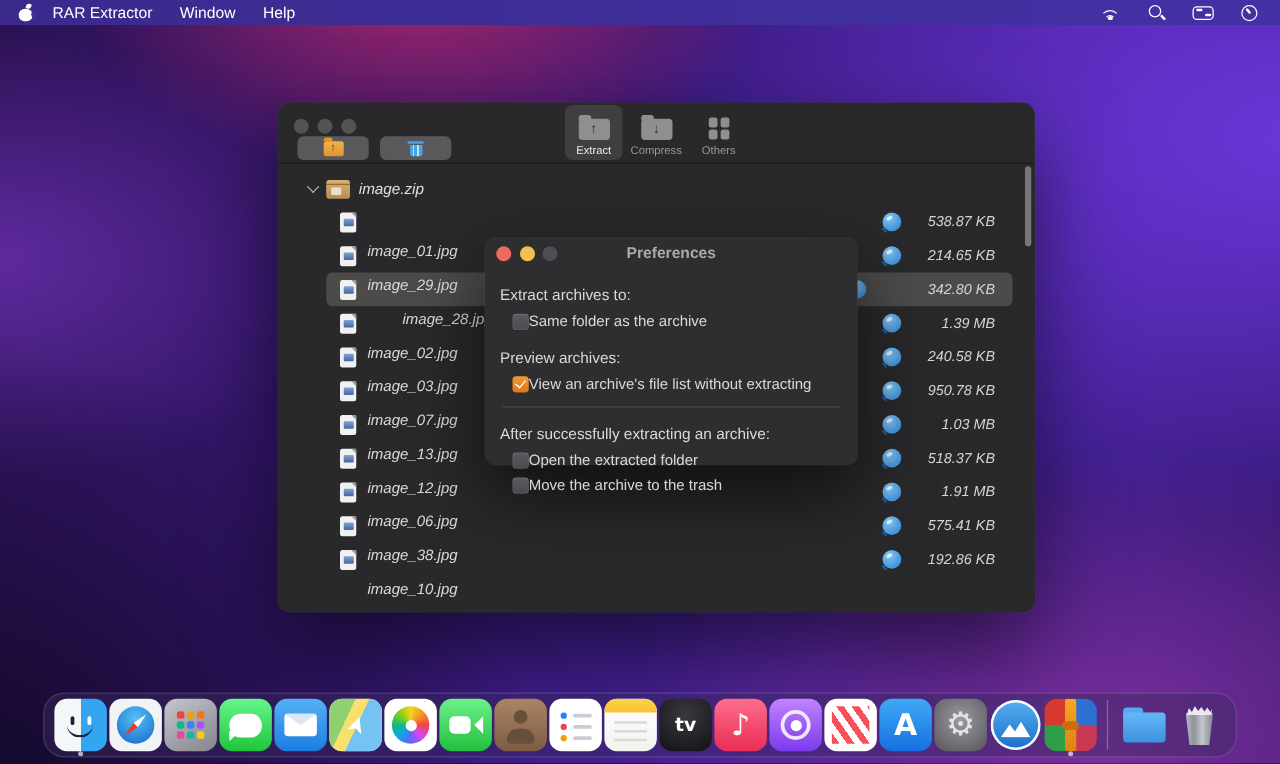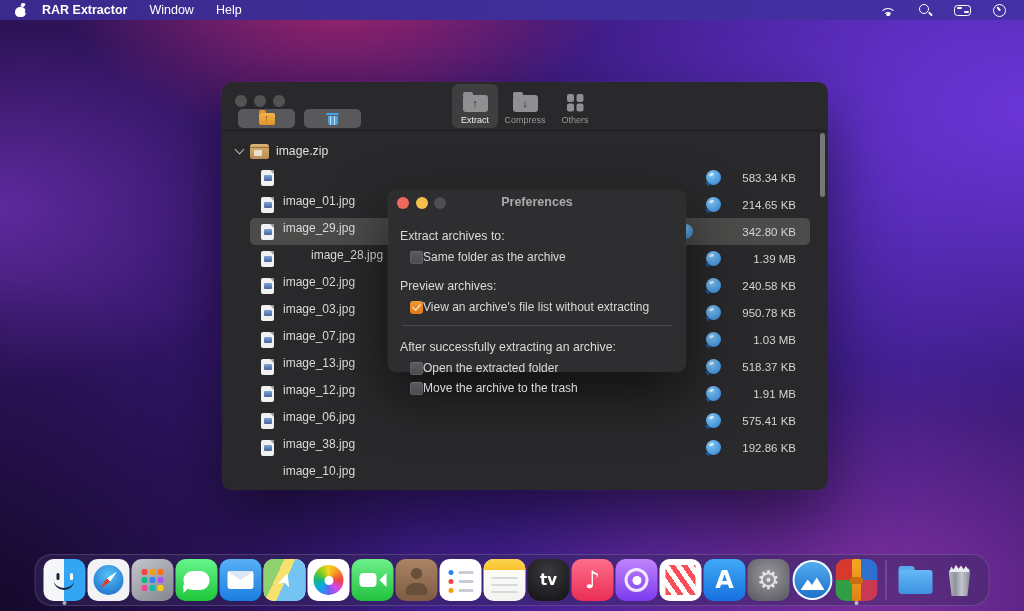--- a/index.html
+++ b/index.html
@@ -12,21 +12,21 @@
       radial-gradient(760px 560px at -4% 102%, #120826 0%, rgba(18,8,38,0) 62%),
       radial-gradient(460px 300px at 0% 34%, #5e2a9e 0%, rgba(94,42,158,0) 60%),
       radial-gradient(700px 420px at 86% 97%, #7c2f9e 0%, rgba(124,47,158,0) 55%),
       linear-gradient(120deg, #2c1254 0%, #3a1a7e 45%, #45219a 70%, #2f1566 100%);
   }
 
   
   .menubar { position:absolute; top:0; left:0; right:0; height:20px; z-index:9;
     background:linear-gradient(90deg,#3b2a8c,#4431a6); display:flex; align-items:center;
     color:#fff; font-size:12.5px; padding:0 14px; }
-  .mb-app { font-weight:700; margin-left:15px; }
+  .mb-app { font-weight:400; margin-left:15px; }
   .mb-item { margin-left:22px; }
   .mb-right { margin-left:auto; display:flex; align-items:center; gap:22px; padding-right:4px; }
   .apple { position:relative; width:13px; height:15px; display:inline-block; }
   .apple::before { content:""; position:absolute; left:1px; top:4px; width:11px; height:10px; background:#fff; border-radius:5px 5px 4.5px 4.5px; }
   .apple::after { content:""; position:absolute; left:6.5px; top:0.5px; width:4px; height:3.5px; background:#fff; border-radius:60% 0 60% 0; transform:rotate(20deg); }
   .apple i { position:absolute; right:-2.5px; top:6.5px; width:5px; height:5px; background:#3f2e9b; border-radius:50%; }
   .mb-ico { display:inline-block; }
   .wifi { position:relative; width:16px; height:12px; }
   .wifi i { position:absolute; left:50%; transform:translateX(-50%); border:1.6px solid #fff; border-radius:50%; border-bottom-color:transparent; border-left-color:transparent; border-right-color:transparent; }
   .wifi .a1 { width:16px; height:16px; bottom:-8px; }
@@ -61,21 +61,21 @@
   .seg.selected { background:#3f3f41; }
   .seg-label { font-size:9px; color:#99999b; margin-top:3px; }
   .seg.selected .seg-label { color:#ededee; }
   .seg-folder { position:relative; width:25px; height:17px; background:#8f8f92; border-radius:3px; display:flex; align-items:center; justify-content:center; }
   .seg-folder::before { content:""; position:absolute; left:0; top:-3px; width:10px; height:4px; background:#8f8f92; border-radius:2px 2px 0 0; }
   .seg-arrow { font-size:11px; font-weight:700; color:#2b2b2d; line-height:1; }
   .seg-grid { position:relative; width:17px; height:17px; margin-bottom:1px; }
   .seg-grid::before { content:""; position:absolute; left:0; top:0; width:7.5px; height:7.5px; background:#8f8f92; border-radius:2px;
     box-shadow:9.5px 0 0 #8f8f92, 0 9.5px 0 #8f8f92, 9.5px 9.5px 0 #8f8f92; }
 
-  .list { position:absolute; top:50px; bottom:0; left:0; right:0; padding:6px 18px 0 28px; }
+  .list { position:absolute; top:50px; bottom:0; left:0; right:0; padding:6px 18px 0 39px;font-style:italic; }
   .archive-row { display:flex; align-items:center; height:26px; margin-left:-14px; gap:7px; }
   .chev { width:7px; height:7px; border-right:1.6px solid #b6b6b8; border-bottom:1.6px solid #b6b6b8; transform:rotate(45deg); margin-top:-4px; }
   .zip-icon { position:relative; width:19px; height:15px; background:linear-gradient(#d9b075,#b98d52); border-radius:2.5px; }
   .zip-icon::before { content:""; position:absolute; top:3px; left:0; right:0; height:1.8px; background:rgba(110,78,36,.65); }
   .zip-icon::after { content:""; position:absolute; left:4px; top:6.5px; width:8px; height:5.5px; background:#e9e1cd; border-radius:1px; }
   .archive-name { font-size:12.2px; color:#e0e0e0; }
   .file-row { display:flex; align-items:center; height:27px; border-radius:5px; padding:0 14px 0 11px; }
   .file-row.selected { background:#4b4b4a;gap:28px; }
   .jpg-icon { position:relative; width:13px; height:16px; background:#f1f1f1; border-radius:2px; flex:none; }
   .jpg-icon::before { content:""; position:absolute; top:0; right:0; border-style:solid; border-width:0 4px 4px 0; border-color:transparent #98989a transparent transparent; }
@@ -147,21 +147,21 @@
   .i-facetime::after { content:""; position:absolute; right:7px; top:14px; width:0; height:0; border:7px solid transparent; border-right-color:#fff; }
   .i-contacts { background:linear-gradient(#ab8465,#7d5c42); }
   .i-contacts::before { content:""; position:absolute; top:9px; left:50%; transform:translateX(-50%); width:11px; height:11px; border-radius:50%; background:#66503a; }
   .i-contacts::after { content:""; position:absolute; bottom:6px; left:50%; transform:translateX(-50%); width:22px; height:12px; border-radius:11px 11px 4px 4px; background:#66503a; }
   .i-reminders { background:#fff; }
   .i-reminders::before { content:""; position:absolute; left:9px; top:11px; width:5px; height:5px; border-radius:50%; background:#2d7ff5; box-shadow:0 9px 0 #ef4444, 0 18px 0 #f59e0b; }
   .i-reminders::after { content:""; position:absolute; left:19px; top:12px; width:15px; height:2.5px; border-radius:2px; background:#c9ccd4; box-shadow:0 9px 0 #c9ccd4, 0 18px 0 #c9ccd4; }
   .i-notes { background:linear-gradient(#ffffff,#f2f2ef); }
   .i-notes::before { content:""; position:absolute; top:0; left:0; right:0; height:11px; background:linear-gradient(#fbd34d,#f9c32e); }
   .i-notes::after { content:""; position:absolute; left:8px; right:8px; top:18px; height:2px; background:#d9d9d9; box-shadow:0 7px 0 #d9d9d9, 0 14px 0 #d9d9d9; }
-  .i-appletv { background:radial-gradient(circle at 50% 30%, #3a3a3e, #121215);border-radius:13px; }
+  .i-appletv { background:radial-gradient(circle at 50% 30%, #3a3a3e, #121215); }
   .i-appletv .glyph { font-size:15px; font-weight:700; }
   .i-music { background:linear-gradient(#fd6e8a,#eb2d55); }
   .i-music .glyph { font-size:24px; }
   .i-podcasts { background:linear-gradient(#c084fc,#7c3aed); }
   .i-podcasts::before { content:""; position:absolute; width:9px; height:9px; border-radius:50%; background:#fff; z-index:2; }
   .i-podcasts::after { content:""; position:absolute; inset:9px; border-radius:50%; border:3px solid rgba(255,255,255,.85); }
   .i-news { background:#fff; }
   .i-news::before { content:""; position:absolute; inset:6px; background:repeating-linear-gradient(55deg,#fb4f57 0 5px,#fff 5px 10px); }
   .i-appstore { background:linear-gradient(#3fa9f5,#1670e0); }
   .i-appstore .glyph { font-size:24px; font-weight:700; }
@@ -252,21 +252,21 @@
         <span class="chev"></span>
         <span class="zip-icon"></span>
         <span class="archive-name">image.zip</span>
       </div>
       <div id="file-list">
           <div class="file-row">
             <span class="jpg-icon"></span>
             <span class="file-name">image_01.jpg</span>
             <span class="spacer"></span>
             <span class="ql-icon"></span>
-            <span class="file-size">583.34 KB</span>
+            <span class="file-size">538.87 KB</span>
           </div>
           <div class="file-row">
             <span class="jpg-icon"></span>
             <span class="file-name">image_29.jpg</span>
             <span class="spacer"></span>
             <span class="ql-icon"></span>
             <span class="file-size">214.65 KB</span>
           </div>
           <div class="file-row selected">
             <span class="jpg-icon"></span>

